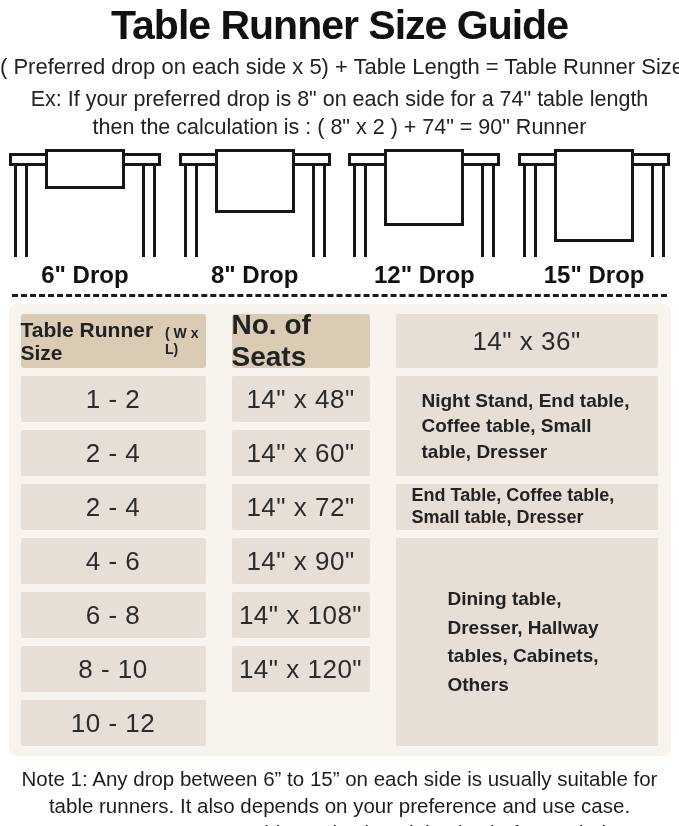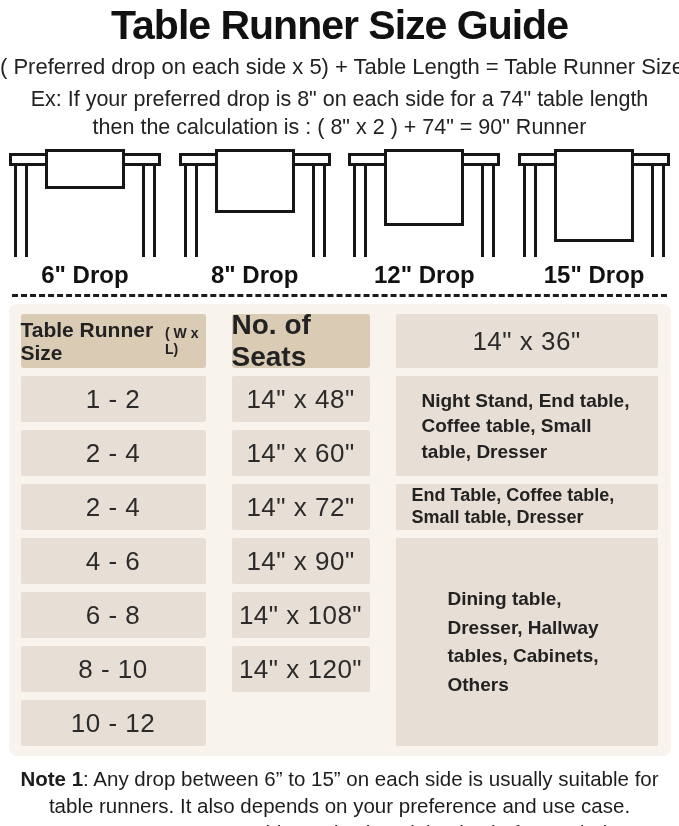--- a/index.html
+++ b/index.html
@@ -48,21 +48,21 @@
   .cell{background:var(--cell-bg);border-radius:2px;display:flex;align-items:center;
     justify-content:center;font-size:26px;font-weight:400;color:#2b2b2b;letter-spacing:.5px}
   .typecell{background:var(--cell-bg);border-radius:0;display:flex;align-items:center;
     justify-content:center;font-weight:bold;color:#222;
     font-size:19px;line-height:1.35;grid-column:3}
   .tg1{grid-row:2 / span 2;padding:0 26px}
   .tg2{grid-row:4;padding:0 16px;font-size:18px;line-height:1.2}
   .tg3{grid-row:5 / span 4;padding:0 52px;line-height:1.5}
   
   .notes{margin-top:9px;text-align:center;font-size:20.5px;line-height:1.32;color:#1d1d1d}
-  .notes .b{font-weight:bold}
+  .notes .b{font-weight:normal}
 </style>
 </head>
 <body>
 
 <div class="page-title">Table Runner Size Guide</div>
 <div class="formula">( Preferred drop on each side x 5) + Table Length = Table Runner Size</div>
 <div class="example">
   <div>Ex: If your preferred drop is 8" on each side for a 74" table length</div>
   <div>then the calculation is : ( 8" x 2 ) + 74" = 90" Runner</div>
 </div>

